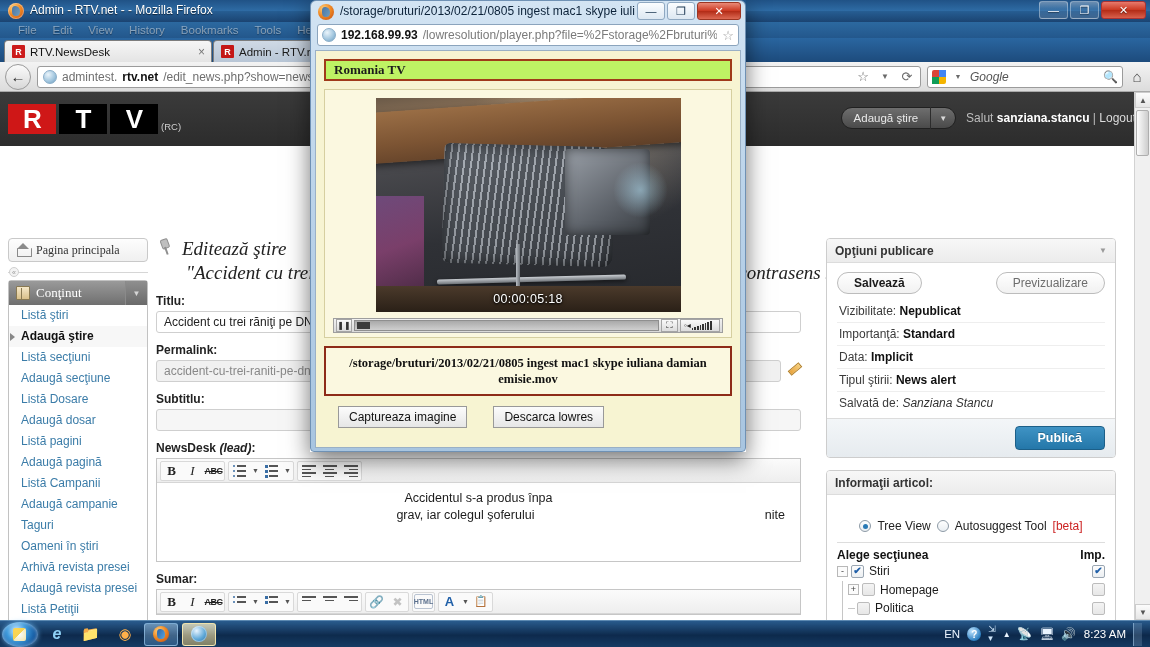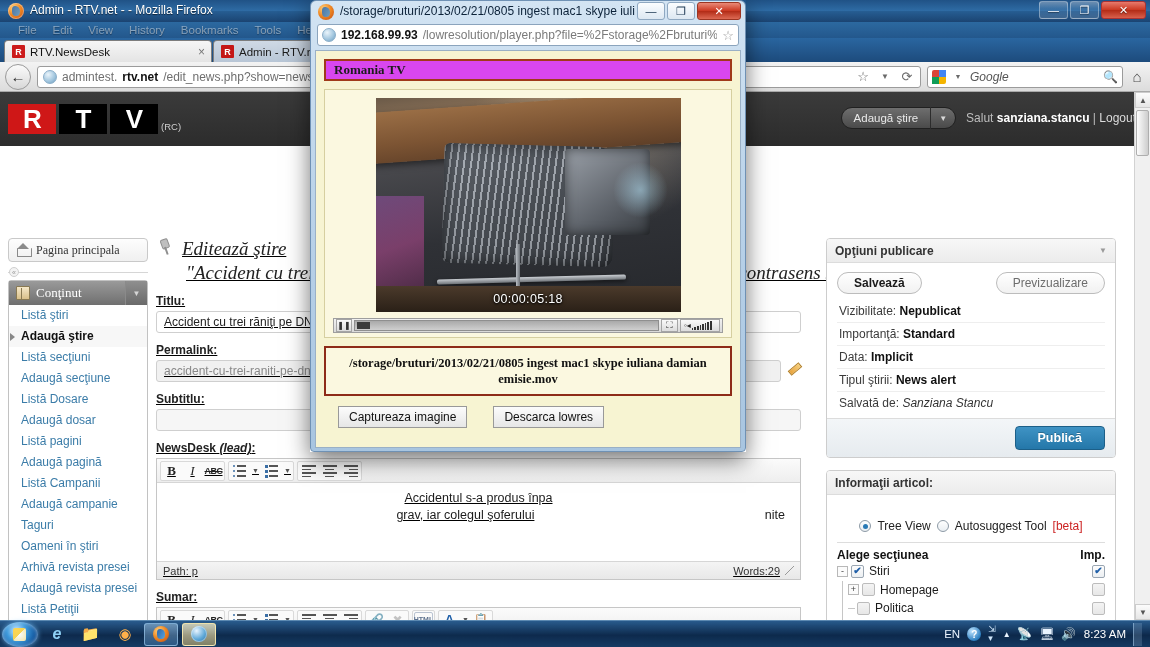--- a/index.html
+++ b/index.html
@@ -272,21 +272,21 @@
     border-bottom:none; line-height:15px; position:relative;
     font-family:"Liberation Sans", sans-serif;
   }
   .nav-item.active { color:#111; font-weight:bold; background:#f7f7f7; }
   .nav-item.active::before {
     content:""; position:absolute; left:1px; top:7px;
     border-left:5px solid #888; border-top:4px solid transparent; border-bottom:4px solid transparent;
   }
 
   
-  #main { position:absolute; left:156px; top:0; width:660px;text-decoration:underline; }
+  #main { position:absolute; left:156px; top:0; width:660px; }
   #page-title {
     font-family:"Liberation Serif", serif;
     font-size:19px; color:#222; font-style:italic;
     display:flex; gap:8px; align-items:flex-start;
   }
   .pin-ico { width:18px;height:18px;flex:0 0 18px; position:relative; transform:rotate(-20deg); }
   .pin-ico::before{content:"";position:absolute;left:6px;top:1px;width:6px;height:8px;background:#bfbfbf;border:1px solid #8f8f8f;border-radius:2px;}
   .pin-ico::after{content:"";position:absolute;left:8px;top:9px;width:1.5px;height:8px;background:#8f8f8f;}
   #page-subtitle {
     font-family:"Liberation Serif", serif;
@@ -444,21 +444,21 @@
   #pu-urlbar .dom { font-weight:bold; color:#111; }
   #pu-urlbar .rest { color:#7a7a7a; white-space:nowrap; overflow:hidden; }
   #pu-urlbar .star { margin-left:auto; color:#9b9b9b; font-size:13px; }
   #pu-page {
     margin:4px 4px 4px; height:398px;
     background:#f7f4d2; border:1px solid #9ab0c6;
     padding:8px;
     position:relative;
   }
   #pu-brand {
-    height:22px; border:2px solid #a03a1a; background:#d946ef;
+    height:22px; border:2px solid #a03a1a; background:#bef264;
     display:flex; align-items:center; padding-left:8px;
     font-family:"Liberation Serif", serif; font-weight:bold; font-size:13px; color:#1c1c1c;
   }
   #pu-playerbox {
     margin-top:8px; background:#fbf8e0; border:1px solid #d6cfa0;
     padding:8px 8px 4px; position:relative;
   }
   #video {
     width:305px; height:214px; margin:0 auto; position:relative; overflow:hidden;
     background:#3b3630;
@@ -845,27 +845,20 @@
                   </span>
                 </span>
             </div>
           </div>
           <div class="editor-body">
             <div>Accidentul s-a produs înpa</div>
             <div>
               <span>grav, iar colegul şoferului</span>
               <span style="float:right;padding-right:6px">nite</span>
             </div>
-          </div>
-          <div class="editor-status">
-            <span>Path: p</span>
-            <span style="display:flex;align-items:center;gap:5px">
-              <span>Words:29</span>
-              <span class="resize-grip"></span>
-            </span>
           </div>
         </div>
 
         <div class="field-label">Sumar:</div>
         <div class="editor">
           <div class="editor-toolbar">
             <div class="tb-group">
               <span class="tb-btn b">B</span>
               <span class="tb-btn i">I</span>
               <span class="tb-btn s">ABC</span>

